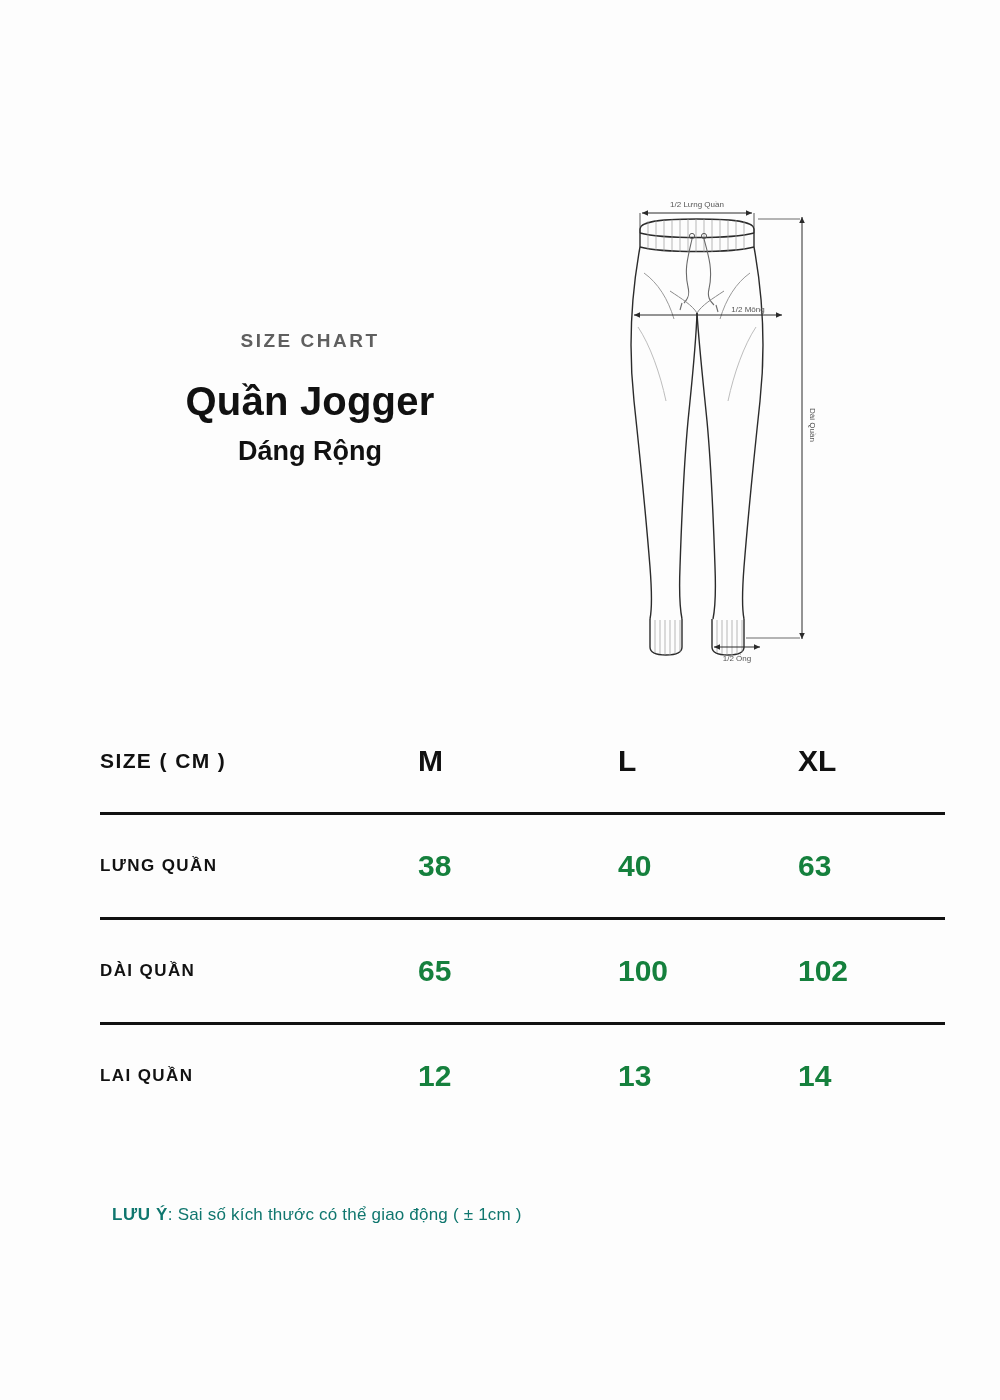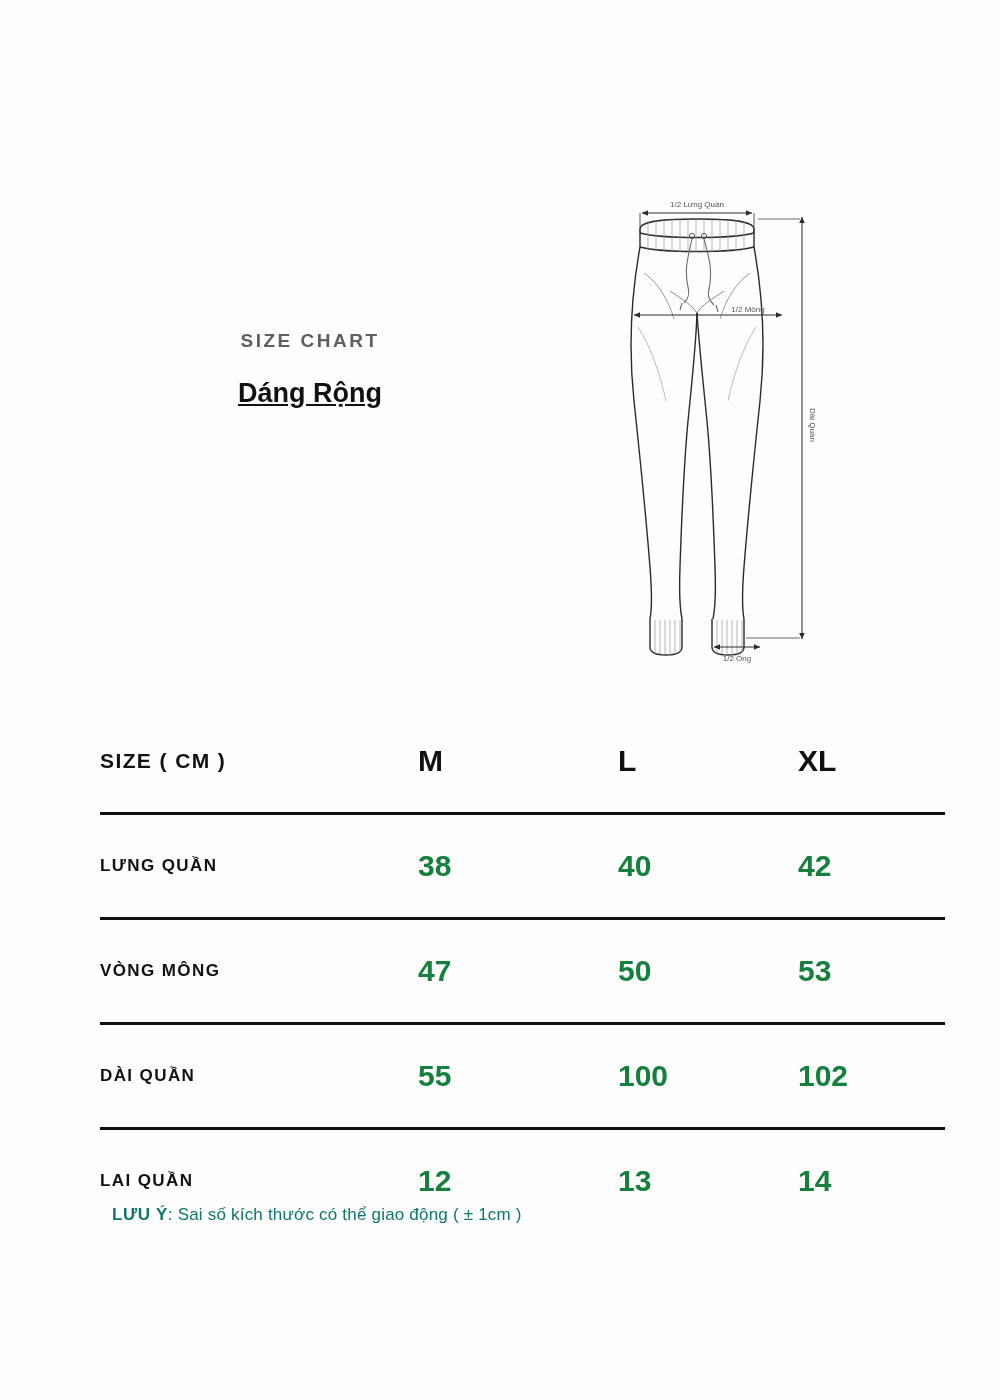--- a/index.html
+++ b/index.html
@@ -41,21 +41,20 @@
     font-weight: 700;
     letter-spacing: 0.2px;
     color: #111111;
     line-height: 1.15;
   }
   .subtitle {
     font-size: 27px;
     font-weight: 700;
     color: #111111;
     margin-top: 12px;
-    text-decoration: underline;
   }
 
   
   .illustration {
     position: absolute;
     left: 592px;
     top: 195px;
     width: 360px;
     height: 490px;
   }
@@ -136,20 +135,21 @@
     fill: #555555;
   }
 </style>
 </head>
 <body>
 
 <div class="page">
 
   <div class="header">
     <div class="eyebrow">SIZE CHART</div>
+    <div class="title">Quần Jogger</div>
     <div class="subtitle">Dáng Rộng</div>
   </div>
 
   <div class="illustration">
     <svg width="360" height="490" viewBox="0 0 360 490" xmlns="http://www.w3.org/2000/svg">
       <g fill="none" stroke="#2b2b2b" stroke-width="1.4">
 
         <path d="M48 52 L48 34 C48 28 60 24 105 24 C150 24 162 28 162 34 L162 52"></path>
         <path d="M48 52 C70 58 140 58 162 52"></path>
         <path d="M48 38 C70 44 140 44 162 38"></path>
@@ -254,31 +254,25 @@
           <th class="head-size">M</th>
           <th class="head-size">L</th>
           <th class="head-size">XL</th>
         </tr>
       </thead>
       <tbody>
         <tr>
           <td class="row-label">LƯNG QUẦN</td>
           <td class="cell-val pad-l1">38</td>
           <td class="cell-val pad-l1">40</td>
-          <td class="cell-val pad-l1">42</td>
-        </tr>
-        <tr>
-          <td class="row-label">VÒNG MÔNG</td>
-          <td class="cell-val pad-l1">47</td>
-          <td class="cell-val pad-l1">50</td>
-          <td class="cell-val pad-l1">53</td>
+          <td class="cell-val pad-l1">63</td>
         </tr>
         <tr>
           <td class="row-label">DÀI QUẦN</td>
-          <td class="cell-val">55</td>
+          <td class="cell-val">65</td>
           <td class="cell-val">100</td>
           <td class="cell-val">102</td>
         </tr>
         <tr>
           <td class="row-label">LAI QUẦN</td>
           <td class="cell-val pad-l1">12</td>
           <td class="cell-val pad-l2">13</td>
           <td class="cell-val pad-l2">14</td>
         </tr>
       </tbody>

